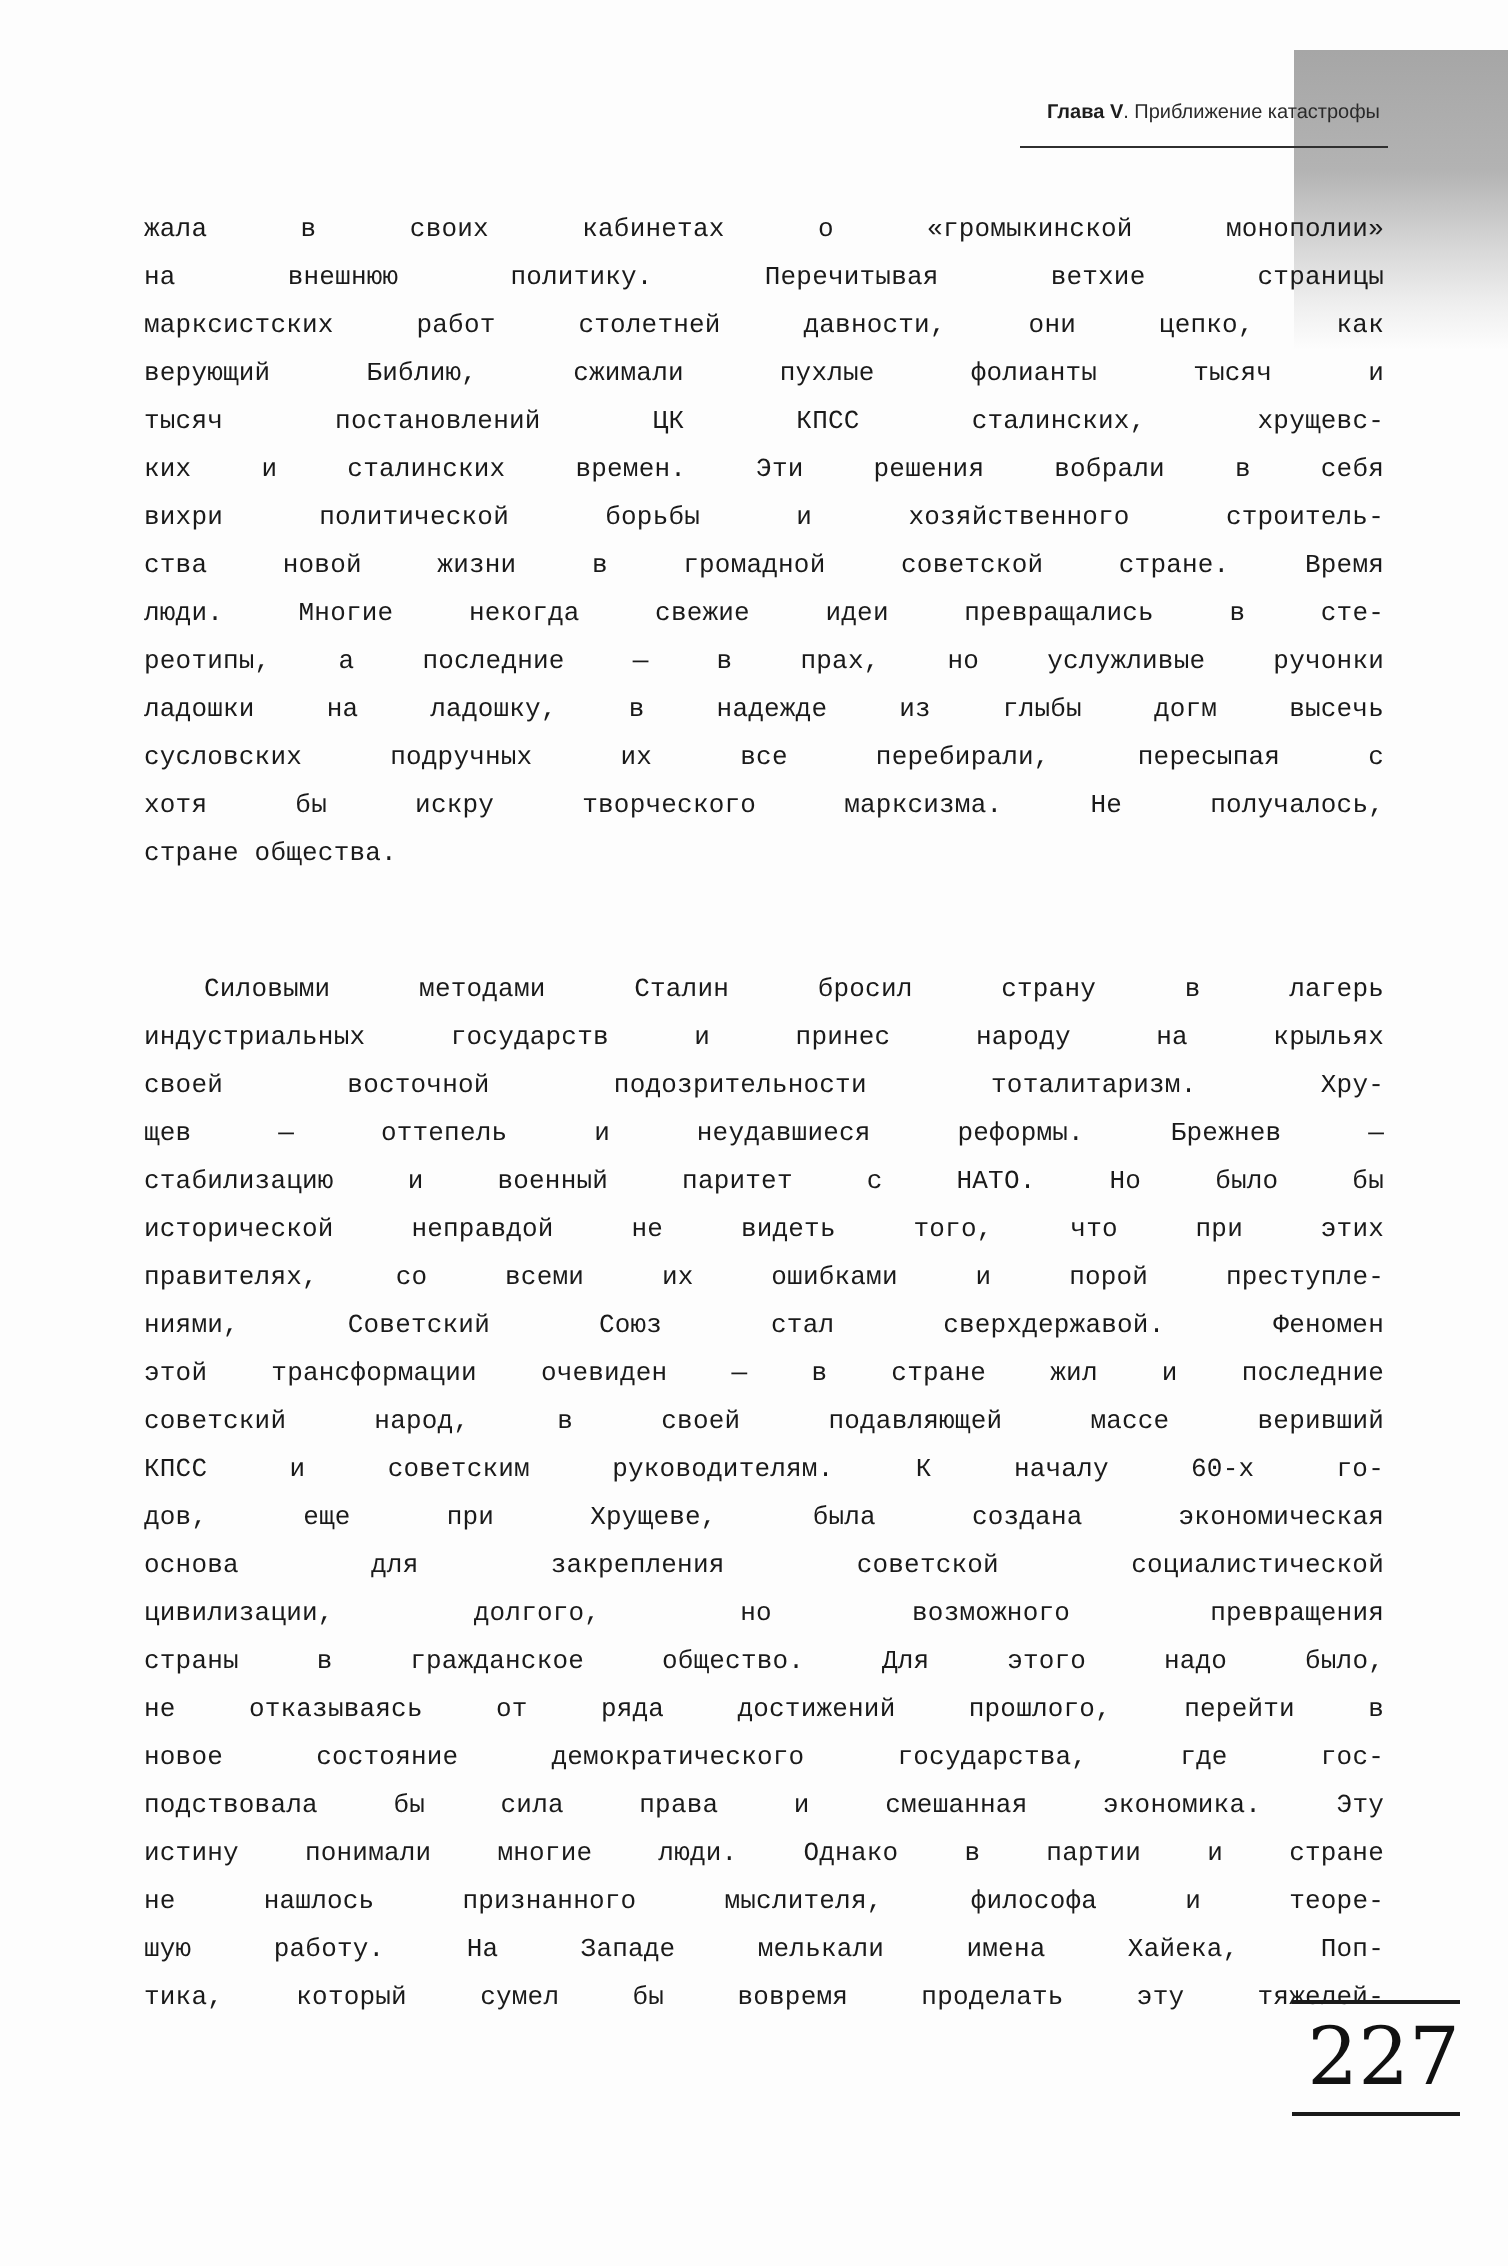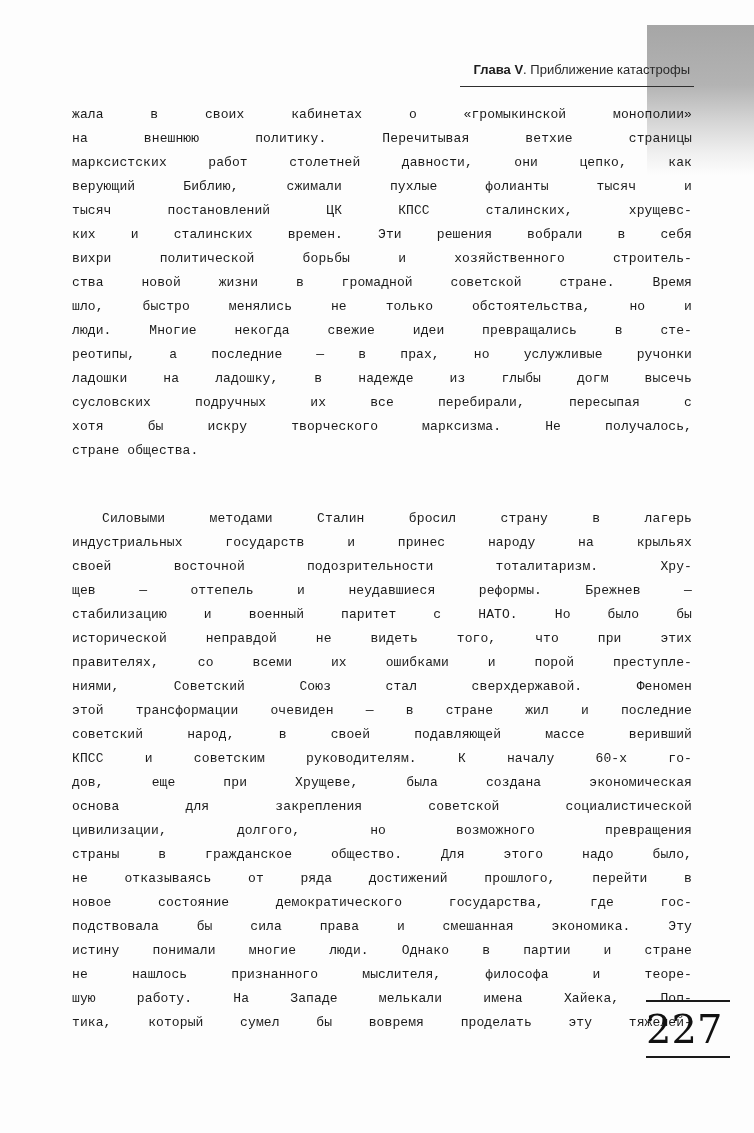--- a/index.html
+++ b/index.html
@@ -22,26 +22,26 @@
     height: 150px;
     background: linear-gradient(to bottom,
       var(--edge-shadow, #a6a6a6) 0%,
       #b3b3b3 40%,
       #d6d6d6 65%,
       #efefef 85%,
       rgba(253,253,253,0) 100%);
   }
   .running-head {
     position: absolute;
-    top: 61px;
+    top: 48px;
     right: 60px;
     padding: 0 4px 7px 14px;
     border-bottom: 1.5px solid var(--rule, #2f2f2f);
     font-family: "Liberation Sans", sans-serif;
-    font-size: 13px;
+    font-size: 10px;
     line-height: 18px;
     color: #1d1d1d;
     text-align: center;
     white-space: nowrap;
   }
   .running-head .chapter-label { font-weight: bold; }
   .running-head .chapter-title { font-weight: normal; color: #2a2a2a; }
   .text-block {
     position: absolute;
     left: 72px;
@@ -58,21 +58,21 @@
   }
   .line.last { text-align-last: left; }
   .line.indent { text-indent: 30px; margin-top: 44px; }
   .page-number {
     position: absolute;
     top: 1000px;
     right: 24px;
     width: 84px;
     border-top: 2px solid var(--ink, #1a1a1a);
     border-bottom: 2px solid var(--ink, #1a1a1a);
-    text-align: left;
+    text-align: right;
     font-family: "DejaVu Serif", serif;
     font-size: 40px;
     line-height: 54px;
     color: #111;
     margin-left: 13px;
   }
 </style>
 </head>
 <body>
 
@@ -87,21 +87,20 @@
   <div class="text-block">
 
   <div class="line">жала в своих кабинетах о «громыкинской монополии»</div>
       <div class="line">на внешнюю политику. Перечитывая ветхие страницы</div>
       <div class="line">марксистских работ столетней давности, они цепко, как</div>
       <div class="line">верующий Библию, сжимали пухлые фолианты тысяч и</div>
       <div class="line">тысяч постановлений ЦК КПСС сталинских, хрущевс-</div>
       <div class="line">ких и сталинских времен. Эти решения вобрали в себя</div>
       <div class="line">вихри политической борьбы и хозяйственного строитель-</div>
       <div class="line">ства новой жизни в громадной советской стране. Время</div>
-      <div class="line">шло, быстро менялись не только обстоятельства, но и</div>
       <div class="line">люди. Многие некогда свежие идеи превращались в сте-</div>
       <div class="line">реотипы, а последние — в прах, но услужливые ручонки</div>
       <div class="line">ладошки на ладошку, в надежде из глыбы догм высечь</div>
       <div class="line">сусловских подручных их все перебирали, пересыпая с</div>
       <div class="line">хотя бы искру творческого марксизма. Не получалось,</div>
       <div class="line last">стране общества.</div>
       <div class="line indent">Силовыми методами Сталин бросил страну в лагерь</div>
       <div class="line">индустриальных государств и принес народу на крыльях</div>
       <div class="line">своей восточной подозрительности тоталитаризм. Хру-</div>
       <div class="line">щев — оттепель и неудавшиеся реформы. Брежнев —</div>

